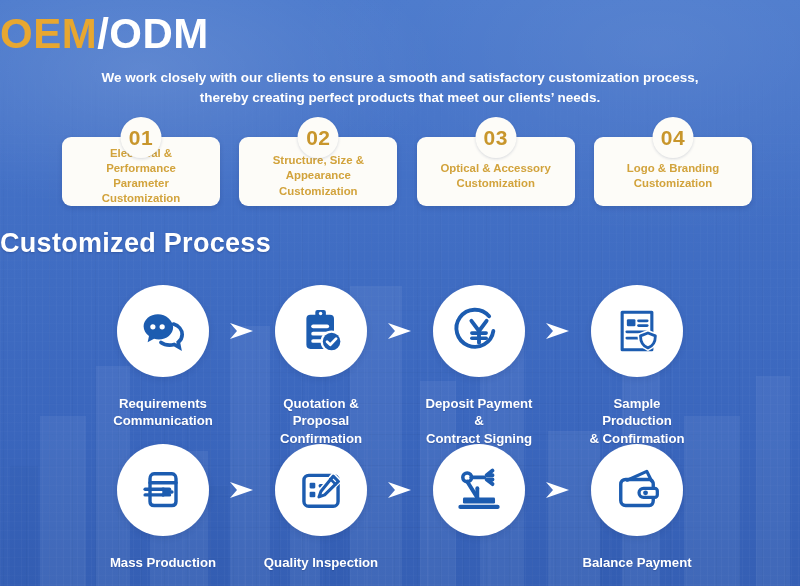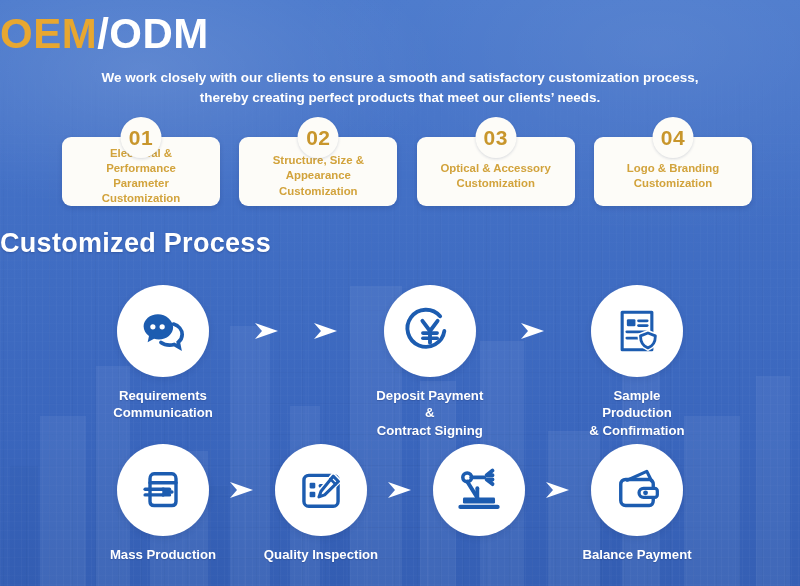--- a/index.html
+++ b/index.html
@@ -175,21 +175,21 @@
     height: 92px;
     border-radius: 50%;
     background: #ffffff;
     display: flex;
     align-items: center;
     justify-content: center;
     box-shadow: 0 2px 6px rgba(20,40,90,0.14);
   }
   .proc-circle svg { display: block; }
   .proc-label {
-    margin-top: 10px;
+    margin-top: 18px;
     color: #ffffff;
     font-size: 13.2px;
     font-weight: bold;
     text-align: center;
     line-height: 1.32;
     white-space: pre-line;
     text-shadow: 0 1px 1px rgba(25,50,110,0.3);
   }
 
   .proc-arrow {
@@ -282,20 +282,37 @@
       <div class="proc-label">Requirements
 Communication</div>
     </div>
 
     <div class="proc-arrow">
       <svg width="26" height="20" viewBox="0 0 26 20">
         <path d="M1 2 L24 10 L1 18 L8 10 Z" fill="#ffffff"></path>
       </svg>
     </div>
 
+    <div class="proc-step">
+      <div class="proc-circle">
+        <svg width="52" height="52" viewBox="0 0 64 64">
+          <rect x="14" y="12" width="34" height="42" rx="5" fill="#1c5cb0"></rect>
+          <rect x="25" y="6" width="13" height="9" rx="2.6" fill="#1c5cb0"></rect>
+          <circle cx="31.5" cy="10.5" r="2.1" fill="#ffffff"></circle>
+          <rect x="20" y="24" width="22" height="4.6" rx="2.3" fill="#ffffff"></rect>
+          <rect x="20" y="33" width="22" height="4.6" rx="2.3" fill="#ffffff"></rect>
+          <rect x="20" y="42" width="14" height="4.6" rx="2.3" fill="#ffffff"></rect>
+          <circle cx="45" cy="45" r="13.5" fill="#ffffff"></circle>
+          <circle cx="45" cy="45" r="10.8" fill="#1c5cb0"></circle>
+          <path d="M39.5 45.2 L43.4 49 L50.6 41.4" fill="none" stroke="#ffffff" stroke-width="3.4" stroke-linecap="round" stroke-linejoin="round"></path>
+        </svg>
+      </div>
+      <div class="proc-label">Quotation &amp; Proposal
+Confirmation</div>
+    </div>
 
     <div class="proc-arrow">
       <svg width="26" height="20" viewBox="0 0 26 20">
         <path d="M1 2 L24 10 L1 18 L8 10 Z" fill="#ffffff"></path>
       </svg>
     </div>
 
     <div class="proc-step">
       <div class="proc-circle">
         <svg width="54" height="54" viewBox="0 0 64 64">

